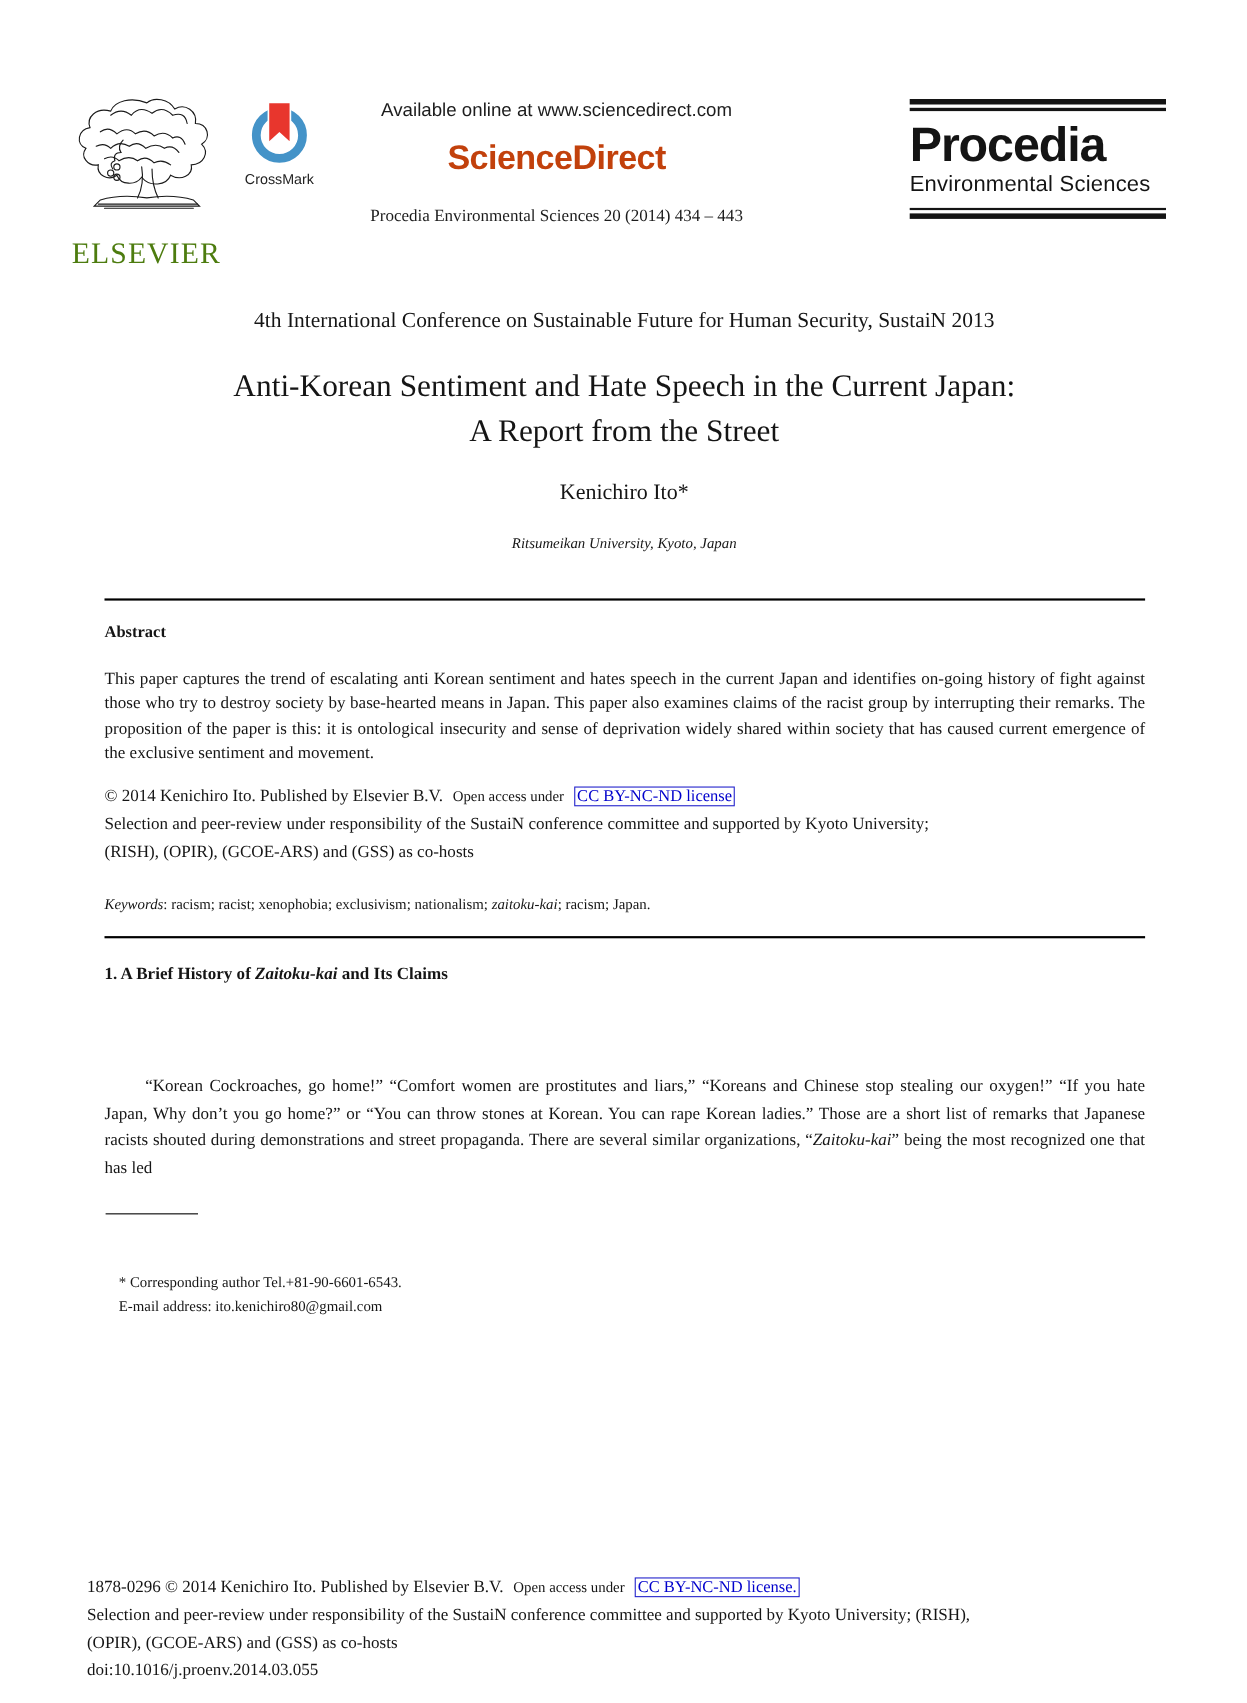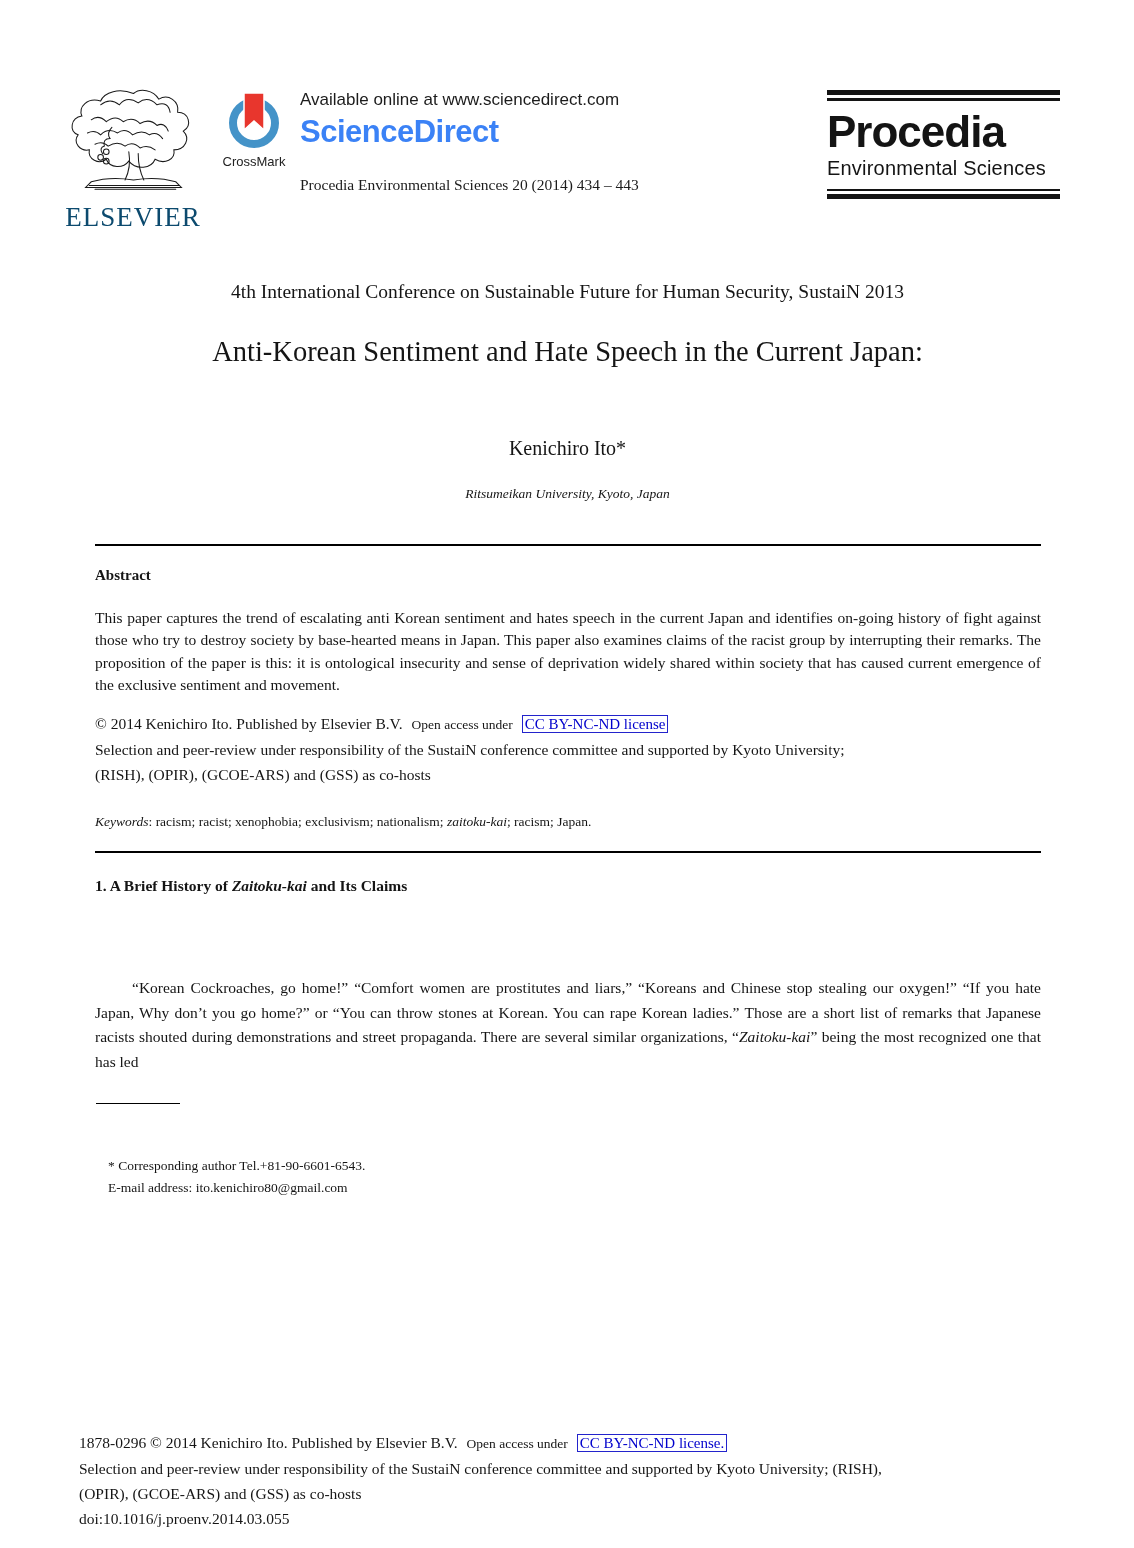--- a/index.html
+++ b/index.html
@@ -2,26 +2,26 @@
 <html><head>
 <meta charset="utf-8">
 <style>
   html,body{margin:0;padding:0;background:#fff;}
   .page{
     position:relative; width:1134px; height:1548px; background:#fff;
     font-family:"Liberation Serif", serif; color:#151515; overflow:hidden;
   }
   
   .elsevier{position:absolute; left:58px; top:86px; width:150px; text-align:center;}
-  .elsevier .wordmark{font-size:27px; letter-spacing:1px; margin-top:4px; color:#0c4a6e;}
+  .elsevier .wordmark{font-size:27px; letter-spacing:1px; margin-top:16px; color:#4d7c0f;}
   .crossmark{position:absolute; left:219px; top:92px; width:70px; text-align:center;}
   .crossmark .cm-label{font-family:"Liberation Sans",sans-serif; font-size:13px; color:#222; margin-top:1px;}
-  .header-center{position:absolute; left:300px; top:90px; width:412px; }
+  .header-center{position:absolute; left:300px; top:90px; width:412px; text-align:center;}
   .avail{font-family:"Liberation Sans",sans-serif; font-size:17px; color:#1c1c1c;}
-  .sdlogo{font-family:"Liberation Sans",sans-serif; font-weight:bold; font-size:31px; letter-spacing:-0.5px; color:#3b82f6; margin-top:4px;}
+  .sdlogo{font-family:"Liberation Sans",sans-serif; font-weight:bold; font-size:31px; letter-spacing:-0.5px; color:#c2410c; margin-top:16px;}
   .jref{font-size:15.5px; color:#1c1c1c; margin-top:26px;}
   .procedia{position:absolute; left:827px; top:90px; width:233px;}
   .pline-thick{height:5px; background:#141414;}
   .pline-thin{height:2.5px; background:#141414; margin-top:3px;}
   .pline-thin2{height:2.5px; background:#141414;}
   .pline-thick2{height:5px; background:#141414; margin-top:3px;}
   .procedia .pname{font-family:"Liberation Sans",sans-serif; font-weight:bold; font-size:44px; letter-spacing:-1px; color:#141414; line-height:1.0; margin-top:9px;}
   .procedia .psub{font-family:"Liberation Sans",sans-serif; font-size:20px; color:#141414; margin-top:3px; margin-bottom:9px; letter-spacing:0.2px;}
   
   .conference{position:absolute; left:95px; top:281px; width:945px; text-align:center; font-size:19.5px;}
@@ -93,20 +93,21 @@
     <div class="pline-thin"></div>
     <div class="pname">Procedia</div>
     <div class="psub">Environmental Sciences</div>
     <div class="pline-thin2"></div>
     <div class="pline-thick2"></div>
   </div>
 
   <div class="conference">4th International Conference on Sustainable Future for Human Security, SustaiN 2013</div>
   <div class="paper-title">
     <div>Anti-Korean Sentiment and Hate Speech in the Current Japan:</div>
+    <div>A Report from the Street</div>
   </div>
   <div class="author">Kenichiro Ito*</div>
   <div class="affiliation">Ritsumeikan University, Kyoto, Japan</div>
 
   <div class="rule-top"></div>
   <div class="abs-head">Abstract</div>
   <div class="abs-body">This paper captures the trend of escalating anti Korean sentiment and hates speech in the current Japan and identifies on-going history of fight against those who try to destroy society by base-hearted means in Japan. This paper also examines claims of the racist group by interrupting their remarks. The proposition of the paper is this: it is ontological insecurity and sense of deprivation widely shared within society that has caused current emergence of the exclusive sentiment and movement.</div>
 
   <div class="lic-block">
     <div>

